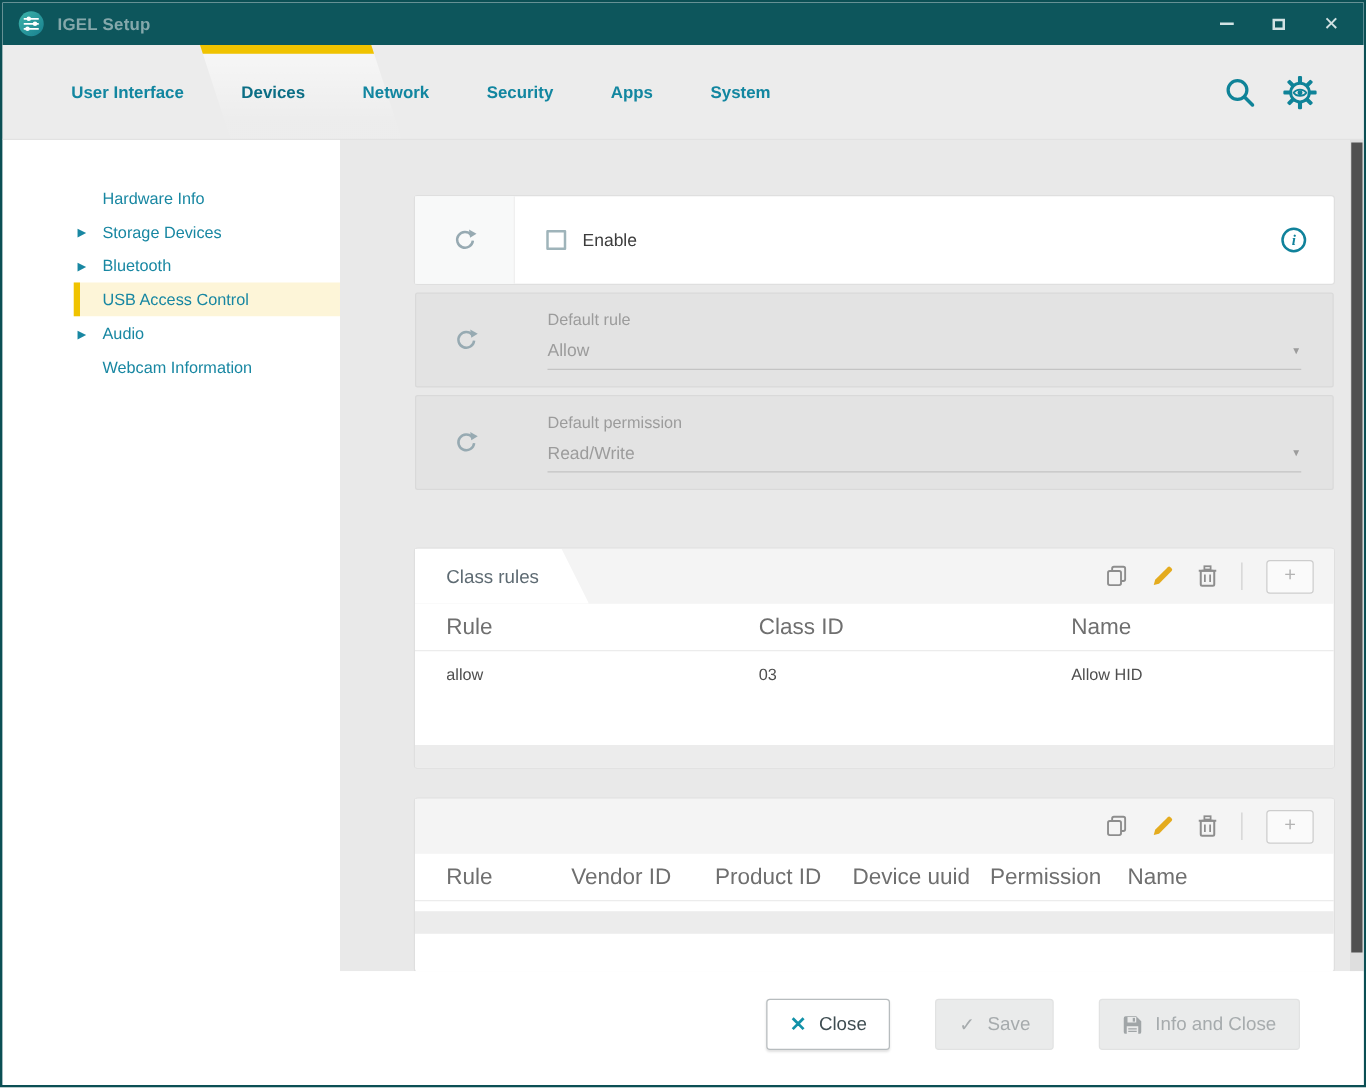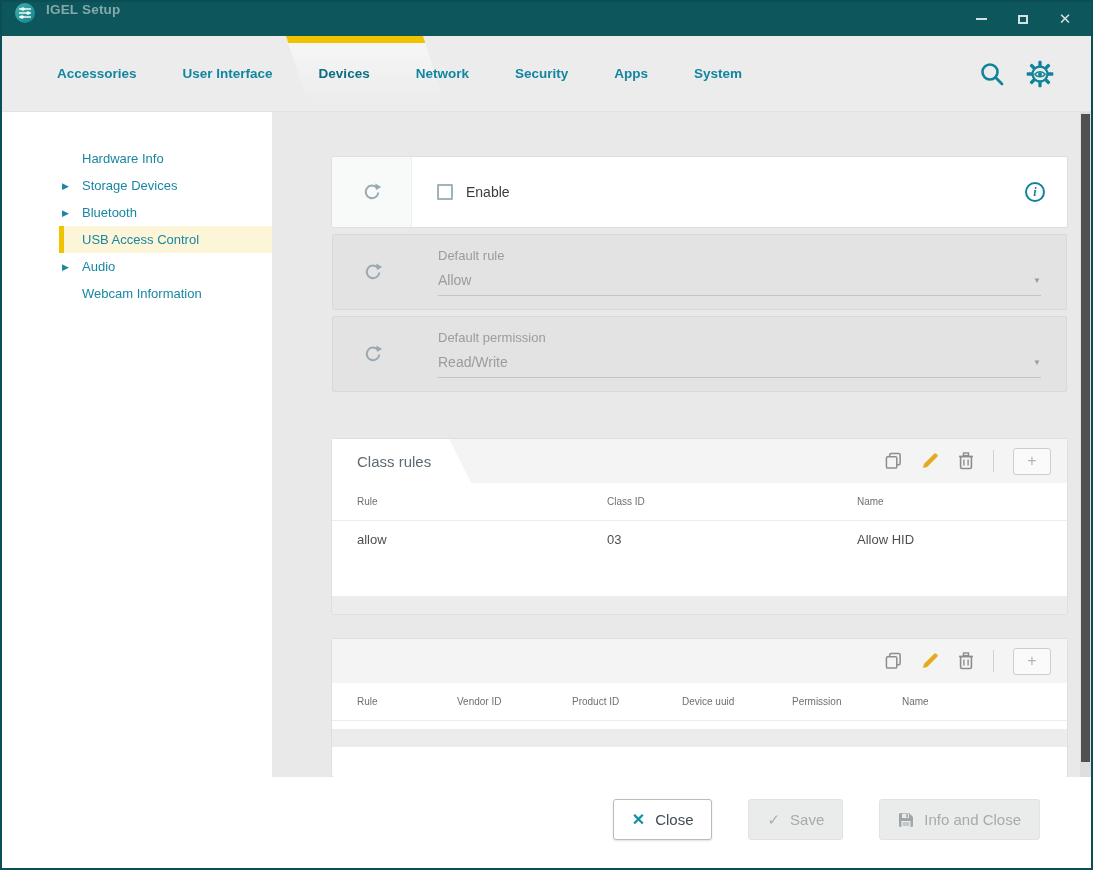--- a/index.html
+++ b/index.html
@@ -2,21 +2,21 @@
 <html><head>
 <meta charset="utf-8">
 <style>
   * { box-sizing: border-box; margin: 0; padding: 0; }
   body { background:#ffffff; font-family:"Liberation Sans", sans-serif; }
   .window { position:relative; width:1093px; height:870px; background:#ffffff;
             border:2px solid #0b4f54; overflow:hidden; }
 
   
   .titlebar { position:absolute; top:0; left:0; right:0; height:34px; background:#0d565c;
-              display:flex; padding:0 12px; }
+              display:flex; align-items:center; padding:0 12px; }
   .logo { width:22px; height:22px; margin-right:10px; display:flex; }
   .titlebar .title { color:#85a8ab; font-weight:bold; font-size:13.5px; letter-spacing:.2px; }
   .win-controls { margin-left:auto; display:flex; align-items:center; gap:26px; padding-right:6px; }
   .wc { color:#d2e2e3; width:16px; height:16px; display:flex; align-items:center; justify-content:center;
         cursor:pointer; font-size:15px; }
   .minbar { display:inline-block; width:11px; height:2px; background:#d2e2e3; }
   .maxbox { display:inline-block; width:10px; height:9px; border:2px solid #d2e2e3; }
 
   
   .tabbar { position:absolute; top:34px; left:0; right:0; height:76px; background:#ececec;
@@ -73,21 +73,21 @@
   .title-tab { height:100%; background:#fff; display:flex; align-items:center; padding:0 40px 0 25px;
                clip-path:polygon(0 0, calc(100% - 22px) 0, 100% 100%, 0 100%);
                font-size:15px; color:#5d6a72; }
   .header-actions { margin-left:auto; display:flex; align-items:center; gap:19px; padding-right:16px; }
   .icon-btn { display:flex; cursor:pointer; }
   .action-divider { width:1px; height:22px; background:#d0d0d0; }
   .add-btn { width:38px; height:27px; border:1px solid #cdcdcd; border-radius:3px; background:#fafafa;
              color:#b3b3b3; font-size:16px; display:flex; align-items:center; justify-content:center;
              cursor:pointer; }
   .thead { display:grid; align-items:center; flex:0 0 38px; height:38px; border-bottom:1px solid #ececec;
-           color:#6f6f6f; font-size:10px; }
+           color:#6f6f6f; font-size:18px; }
   .trow  { display:grid; align-items:center; flex:0 0 36px; height:36px; color:#4f4f4f; font-size:13px; }
   .grid3 { grid-template-columns:250px 250px 1fr; padding-left:25px; }
   .grid6 { grid-template-columns:100px 115px 110px 110px 110px 1fr; padding-left:25px; }
   .card-fill { flex:1; }
   .gap8 { flex:0 0 8px; }
   .hstrip { flex:0 0 18px; height:18px; background:#ececec; }
 
   
   .vscroll { position:absolute; right:0; top:110px; width:11px; height:665px; background:#dedede; }
   .vthumb { position:absolute; left:1px; right:1px; top:2px; height:648px; background:#505050; cursor:pointer; }
@@ -133,23 +133,20 @@
         </span>
       <span class="wc">
           <i class="maxbox"></i>
         </span>
       <span class="wc">✕</span>
     </div>
   </header>
 
   <nav class="tabbar">
     <div class="tab">
-        <span>Accessories</span>
-      </div>
-    <div class="tab">
         <span>User Interface</span>
       </div>
     <div class="tab active">
         <span>Devices</span>
       </div>
     <div class="tab">
         <span>Network</span>
       </div>
     <div class="tab">
         <span>Security</span>

